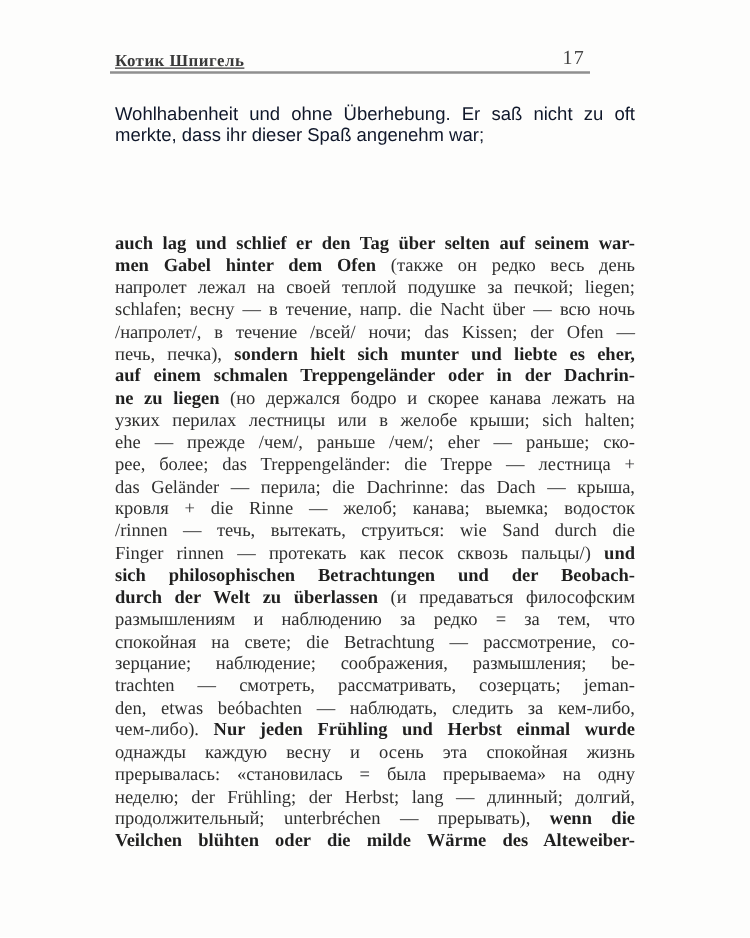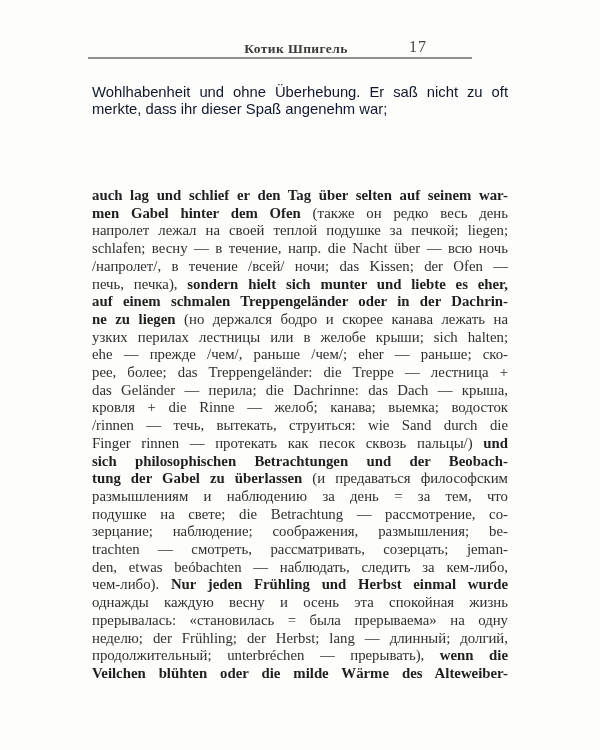--- a/index.html
+++ b/index.html
@@ -16,35 +16,36 @@
     width: 600px;
     height: 750px;
     background: var(--page-bg);
     overflow: hidden;
     font-family: "Liberation Serif", serif;
   }
   
   .header-title {
     position: absolute;
     top: 41px;
-    left: 104px;
+    left: 92px;
     width: 384px;
-    text-align: center;
+    text-align: left;
     font-family: "Liberation Serif", serif;
     font-weight: bold;
     font-size: 13.5px;
     letter-spacing: 0.4px;
     color: var(--header-text);
+    text-decoration: underline;
   }
   .page-number {
     position: absolute;
     top: 38px;
     left: 368px;
     width: 100px;
-    text-align: center;
+    text-align: right;
     font-family: "Liberation Serif", serif;
     font-size: 16px;
     letter-spacing: 1px;
     color: #454545;
   }
   .header-rule {
     position: absolute;
     top: 57px;
     left: 88px;
     width: 384px;
@@ -111,23 +112,23 @@
       <div class="line"><span class="seg-bold">auf einem schmalen Treppengeländer oder in der Dachrin-</span></div>
       <div class="line"><span class="seg-bold">ne zu liegen </span><span class="seg-regular">(но держался бодро и скорее канава лежать на</span></div>
       <div class="line"><span class="seg-regular">узких перилах лестницы или в желобе крыши; </span><span class="seg-italic">sich halten;</span></div>
       <div class="line"><span class="seg-italic">ehe — прежде /чем/, раньше /чем/; eher — раньше; ско-</span></div>
       <div class="line"><span class="seg-italic">рее, более; das Treppengeländer: die Treppe — лестница +</span></div>
       <div class="line"><span class="seg-italic">das Geländer — перила; die Dachrinne: das Dach — крыша,</span></div>
       <div class="line"><span class="seg-italic">кровля + die Rinne — желоб; канава; выемка; водосток</span></div>
       <div class="line"><span class="seg-italic">/rinnen — течь, вытекать, струиться: wie Sand durch die</span></div>
       <div class="line"><span class="seg-italic">Finger rinnen — протекать как песок сквозь пальцы/</span><span class="seg-regular">) </span><span class="seg-bold">und</span></div>
       <div class="line"><span class="seg-bold">sich philosophischen Betrachtungen und der Beobach-</span></div>
-      <div class="line"><span class="seg-bold">tung der Gabel zu überlassen </span><span class="seg-regular">(и предаваться философским</span></div>
-      <div class="line"><span class="seg-regular">размышлениям и наблюдению за день = за тем, что</span></div>
-      <div class="line"><span class="seg-regular">подушке на свете; </span><span class="seg-italic">die Betrachtung — рассмотрение, со-</span></div>
+      <div class="line"><span class="seg-bold">durch der Welt zu überlassen </span><span class="seg-regular">(и предаваться философским</span></div>
+      <div class="line"><span class="seg-regular">размышлениям и наблюдению за редко = за тем, что</span></div>
+      <div class="line"><span class="seg-regular">спокойная на свете; </span><span class="seg-italic">die Betrachtung — рассмотрение, со-</span></div>
       <div class="line"><span class="seg-italic">зерцание; наблюдение; соображения, размышления; be-</span></div>
       <div class="line"><span class="seg-italic">trachten — смотреть, рассматривать, созерцать; jeman-</span></div>
       <div class="line"><span class="seg-italic">den, etwas beóbachten — наблюдать, следить за кем-либо,</span></div>
       <div class="line"><span class="seg-italic">чем-либо</span><span class="seg-regular">). </span><span class="seg-bold">Nur jeden Frühling und Herbst einmal wurde</span></div>
       <div class="line"><span class="seg-regular">однажды каждую весну и осень эта спокойная жизнь</span></div>
       <div class="line"><span class="seg-regular">прерывалась: «становилась = </span><span class="seg-italic">была</span><span class="seg-regular"> прерываема» на одну</span></div>
       <div class="line"><span class="seg-regular">неделю; </span><span class="seg-italic">der Frühling; der Herbst; lang — длинный; долгий,</span></div>
       <div class="line"><span class="seg-italic">продолжительный; unterbréchen — прерывать</span><span class="seg-regular">), </span><span class="seg-bold">wenn die</span></div>
       <div class="line"><span class="seg-bold">Veilchen blühten oder die milde Wärme des Alteweiber-</span></div>
     </section>

